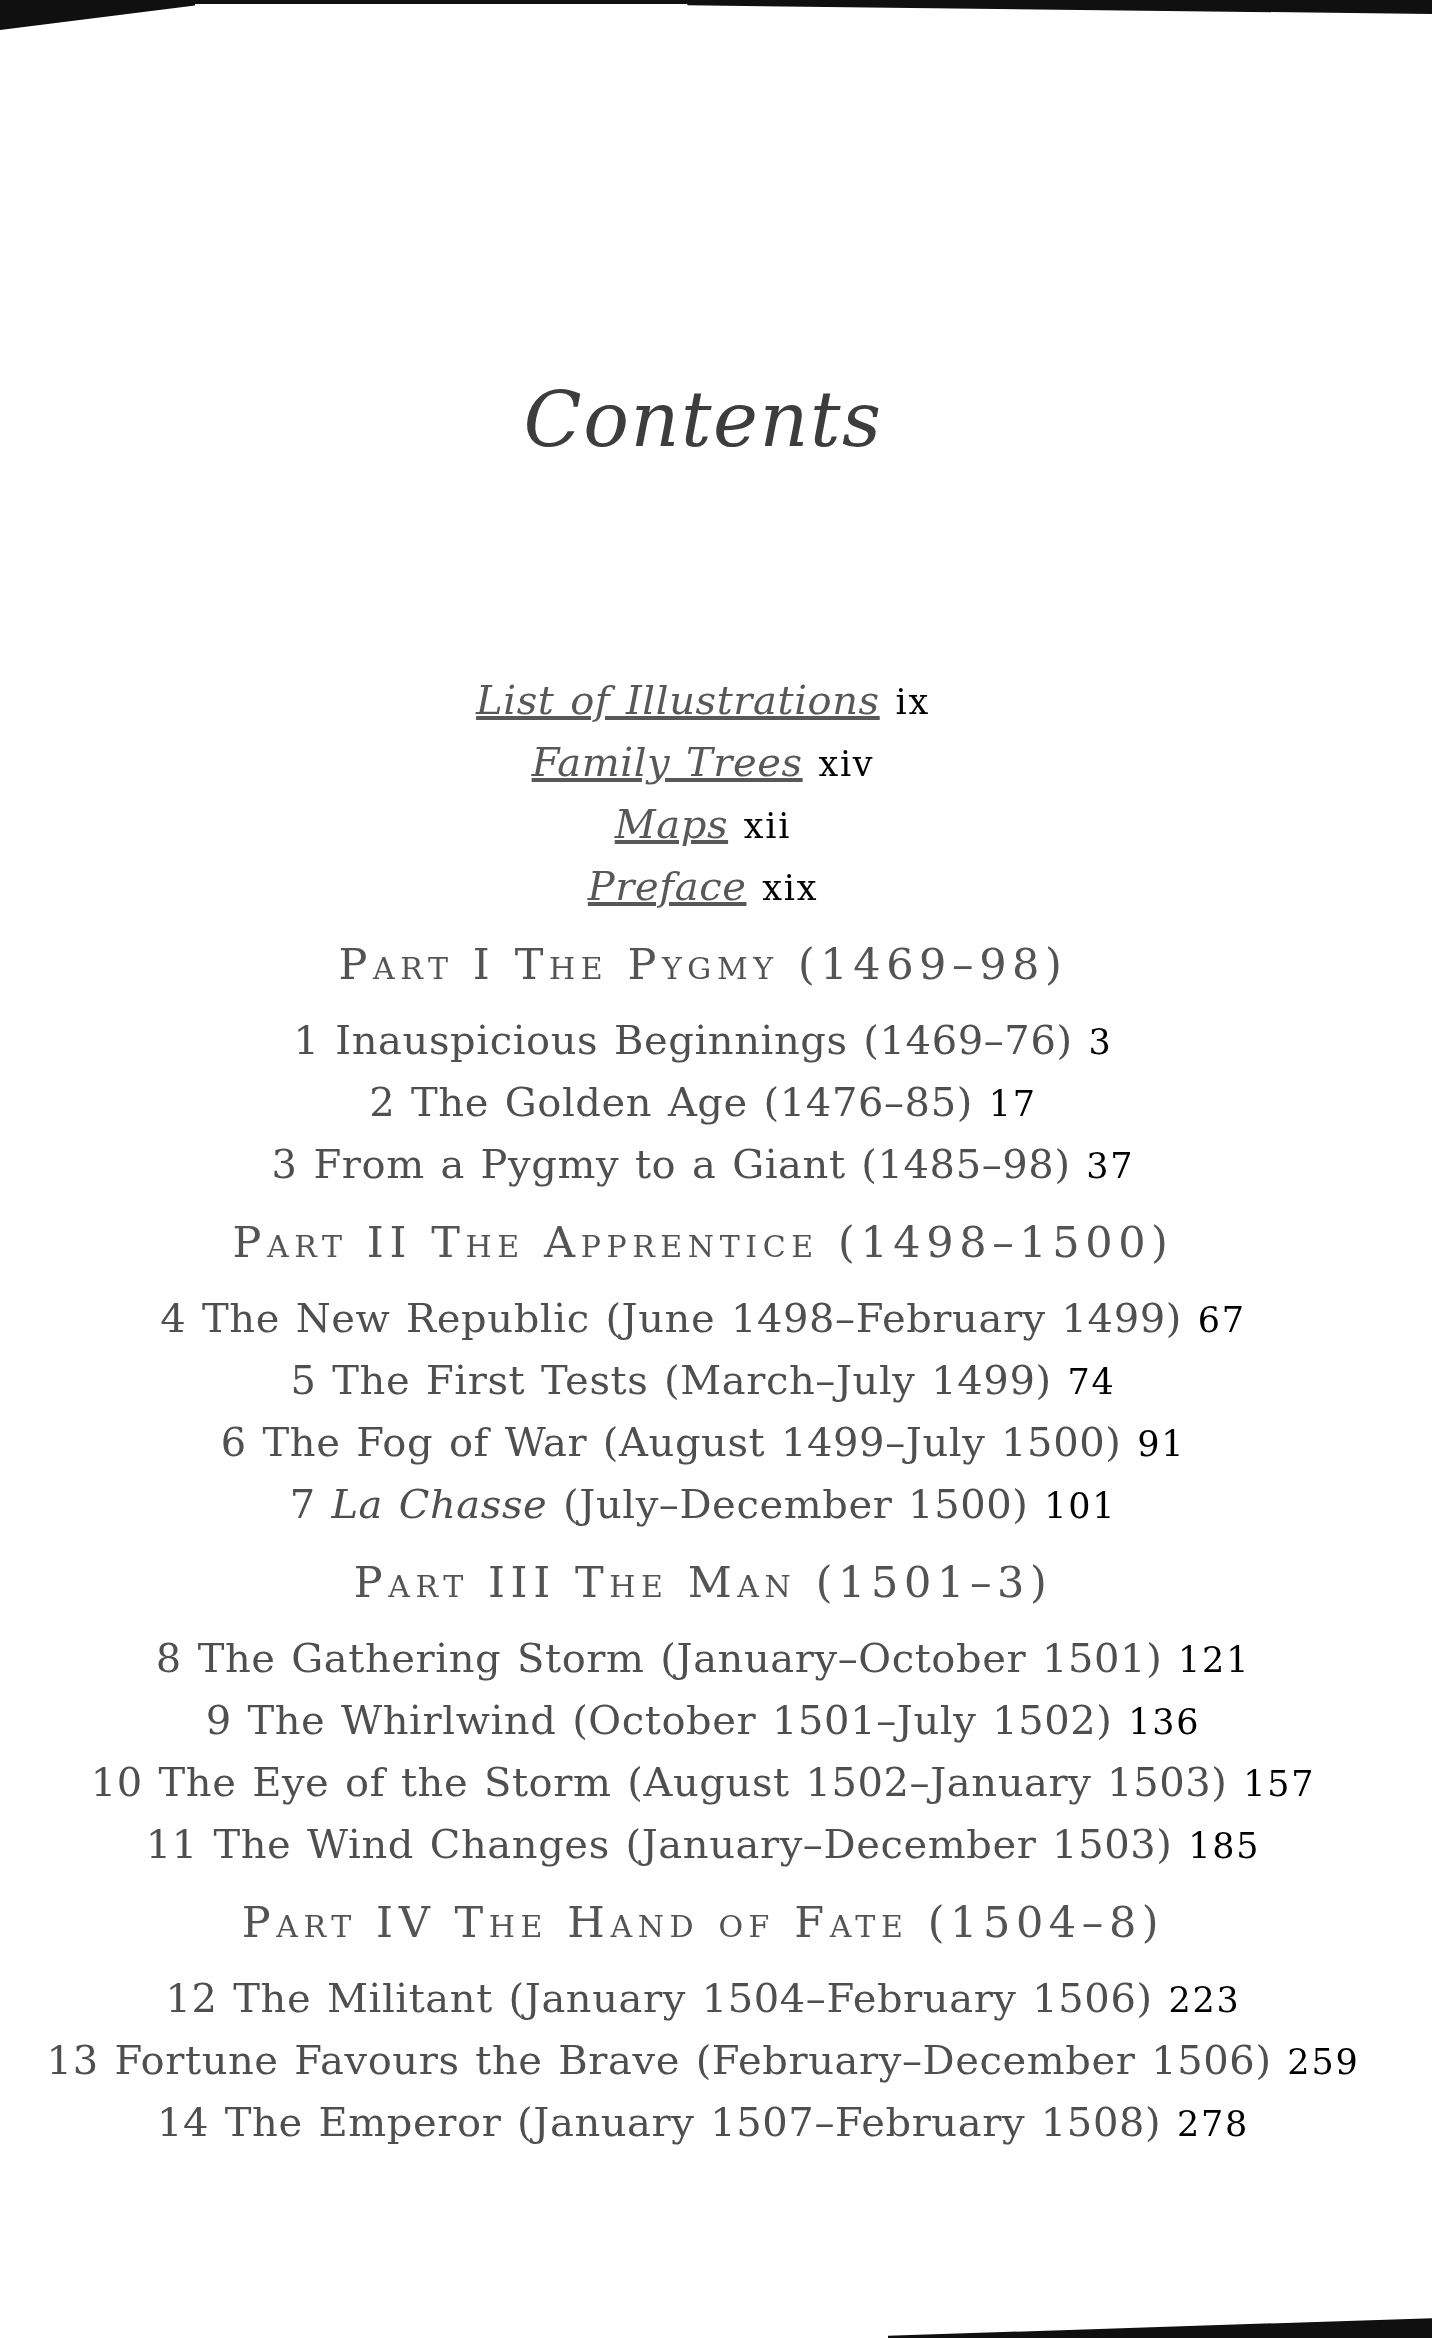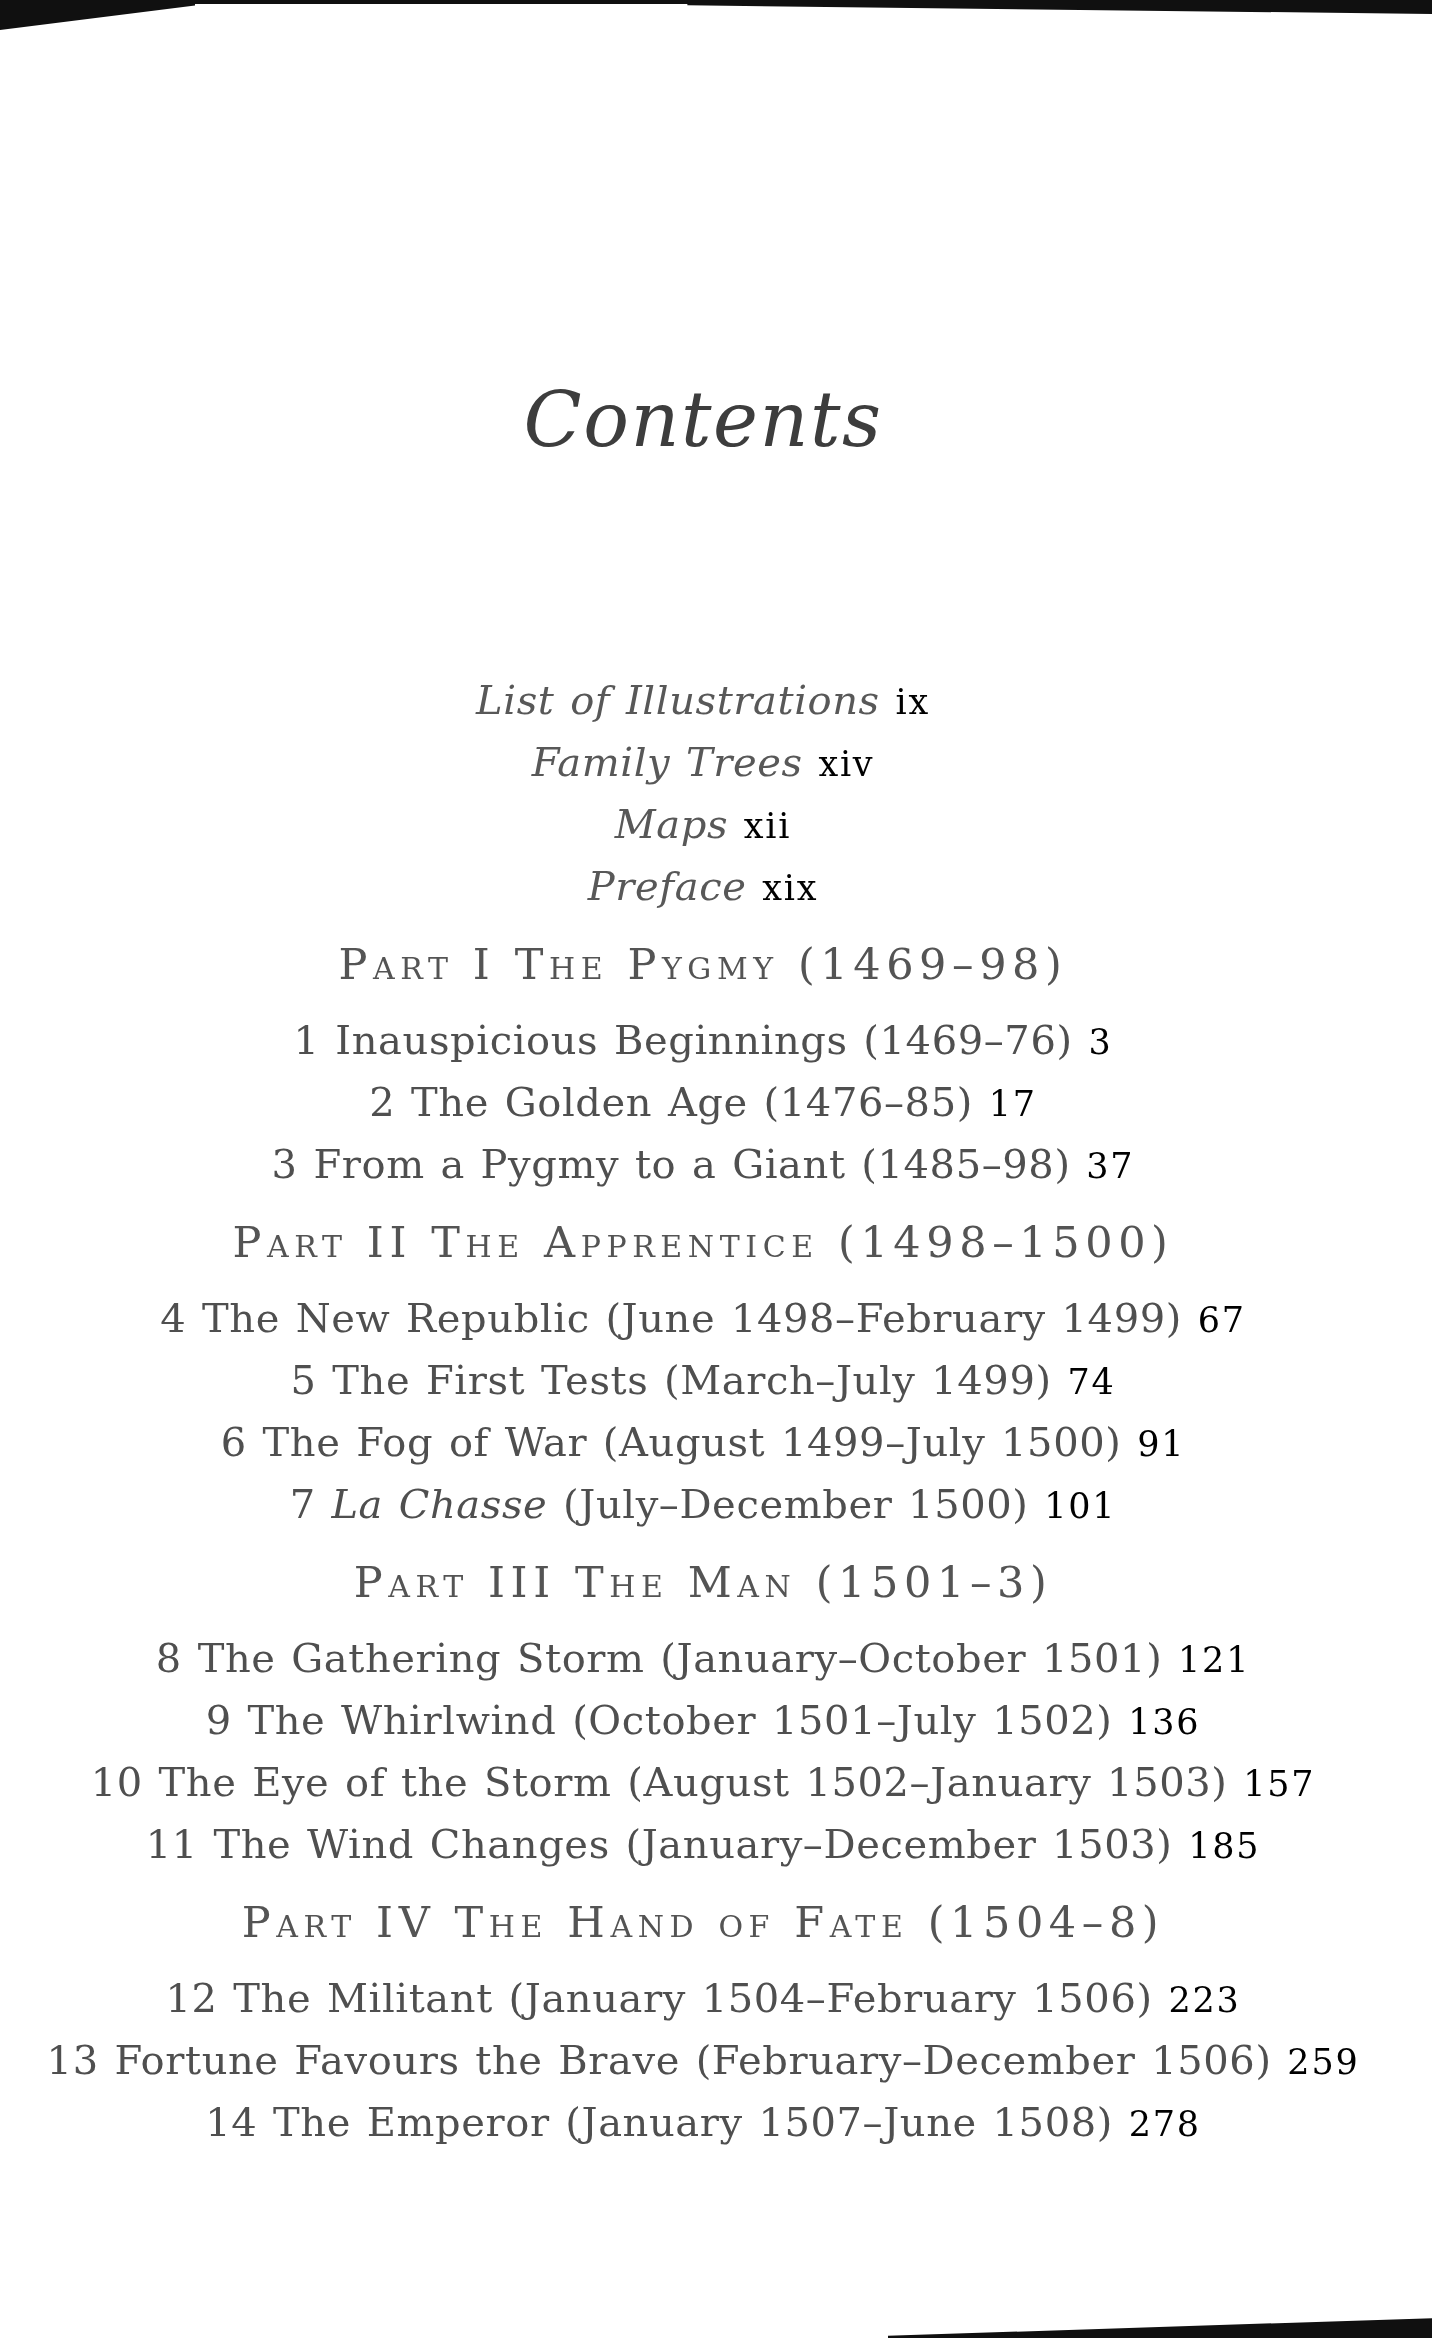--- a/index.html
+++ b/index.html
@@ -40,21 +40,21 @@
   }
   .front-matter { margin-top: 211px; }
   .line {
     font-size: 40px;
     line-height: 62px;
     height: 62px;
     white-space: nowrap;
     letter-spacing: 0.015em;
     word-spacing: 0.06em;
   }
-  .fm-label { font-style: italic; color: #585858; }
+  .fm-label { font-style: italic; color: #585858; text-decoration: underline; }
   .part-heading {
     margin-top: 16px;
     font-variant: small-caps;
     font-size: 43px;
     line-height: 62px;
     height: 62px;
     letter-spacing: 0.13em;
     color: #545454;
     white-space: nowrap;
   }
@@ -191,19 +191,19 @@
           <span class="ch-dates">(January 1504–February 1506)</span><span class="pg">223</span>
         </div>
         <div class="line">
           <span class="ch-num">13</span>
           <span class="ch-title">Fortune Favours the Brave</span>
           <span class="ch-dates">(February–December 1506)</span><span class="pg">259</span>
         </div>
         <div class="line">
           <span class="ch-num">14</span>
           <span class="ch-title">The Emperor</span>
-          <span class="ch-dates">(January 1507–June 1508)</span><span class="pg">278</span>
+          <span class="ch-dates">(January 1507–February 1508)</span><span class="pg">278</span>
         </div>
       </div>
     </div>
 
   </div>
 </div>
 
 </body></html>

